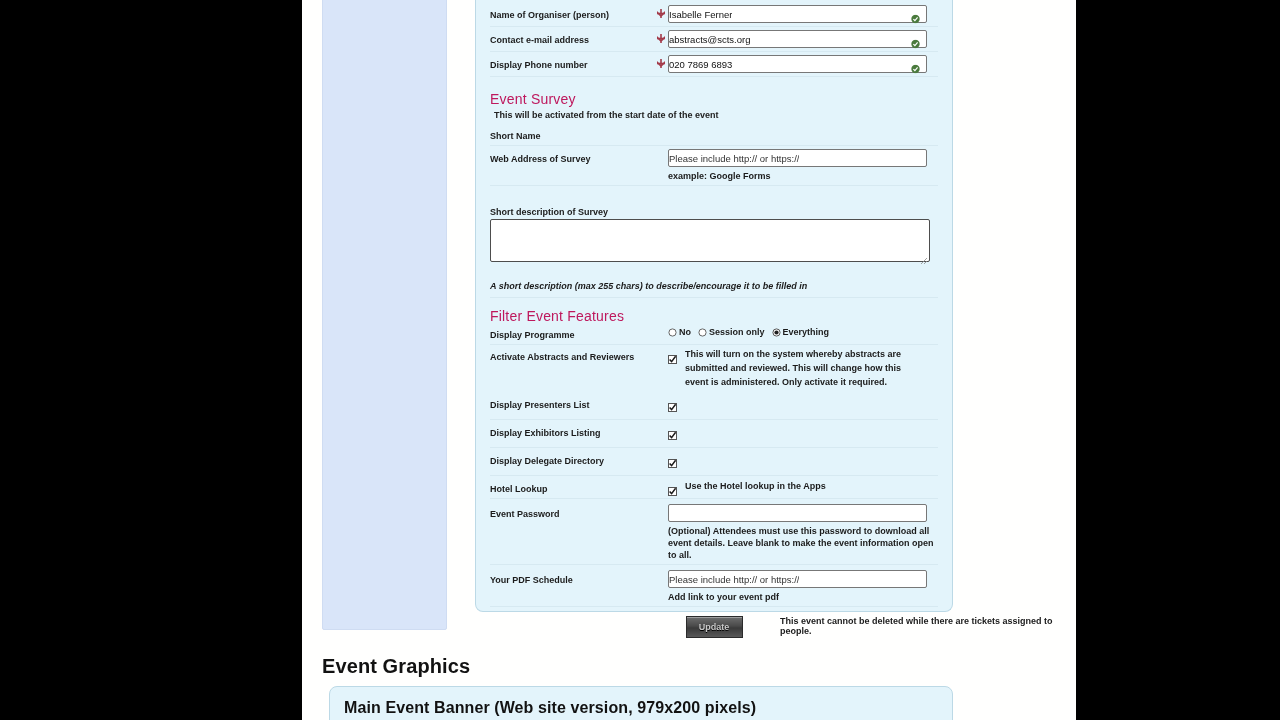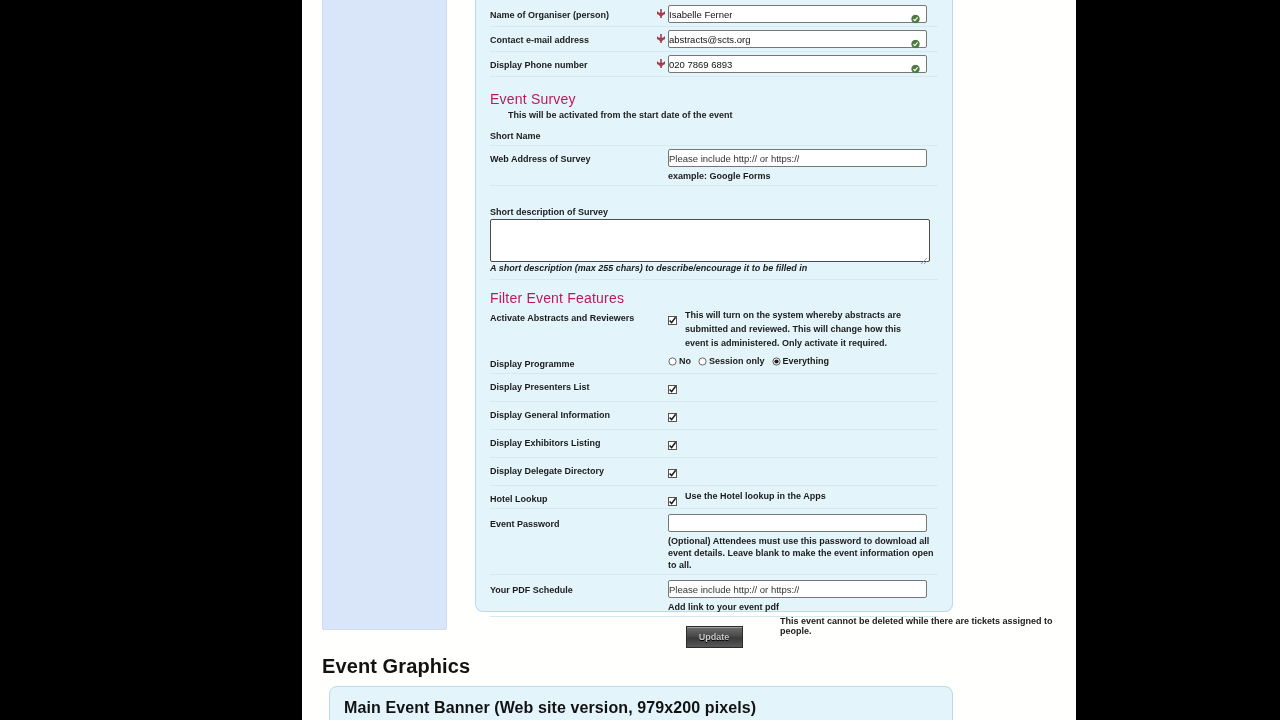--- a/index.html
+++ b/index.html
@@ -67,21 +67,21 @@
     font-weight: 400;
     color: #be185d;
     letter-spacing: .2px;
     margin: 0;
     line-height: 16px;
   }
   .section-sub {
     font-size: 9px;
     font-weight: bold;
     color: #222;
-    margin: 3px 0 0 18px;
+    margin: 3px 0 0 4px;
     line-height: 11px;
   }
 
   
   .row {
     display: flex;
     align-items: flex-start;
     border-bottom: 1px solid #d6e9f1;
     min-height: 14px;
     padding: 3px 0;
@@ -168,21 +168,21 @@
     right: 1px;
     bottom: 1px;
     width: 9px;
     height: 9px;
   }
   .ta-note {
     font-size: 9px;
     font-style: italic;
     font-weight: bold;
     color: #1b1b1b;
-    margin-top: 0;
+    margin-top: 18px;
     padding-bottom: 5px;
     border-bottom: 1px solid #d6e9f1;
     line-height: 12px;
   }
 
   
   .cbwrap { display: flex; align-items: flex-start; }
   .cb {
     width: 9px;
     height: 9px;
@@ -388,35 +388,20 @@
                   </g>
                 </svg>
             </span>
           </div>
           <div class="ta-note">A short description (max 255 chars) to describe/encourage it to be filled in</div>
         </div>
 
         <div style="height:10px"></div>
         <h2 class="section-head">Filter Event Features</h2>
 
-        <div class="row no-line" style="padding-top:2px">
-          <div class="lbl">Activate Abstracts and Reviewers</div>
-          <div class="ctl">
-            <div class="cbwrap">
-              <span class="cb">
-                <svg width="9" height="9" viewBox="0 0 9 9">
-                    <rect x="0.5" y="0.5" width="8" height="8" fill="#fff" stroke="#555"></rect>
-                    <path d="M1.6 4.4 L3.6 6.6 L7.6 1.2" stroke="#1a1a1a" stroke-width="1.5" fill="none"></path>
-                  </svg>
-              </span>
-              <span class="cbtext">This will turn on the system whereby abstracts are submitted and reviewed. This will change how this event is administered. Only activate it required.</span>
-            </div>
-          </div>
-        </div>
-
         <div class="row" style="padding-top:1px">
           <div class="lbl">Display Programme</div>
           <div class="ctl">
             <div class="radios">
               <span class="radio-item">
                 <span class="rb">
                   <svg width="9" height="9" viewBox="0 0 9 9">
                       <circle cx="4.5" cy="4.5" r="3.6" fill="#fff" stroke="#666"></circle>
                     </svg>
                 </span>
@@ -436,70 +421,74 @@
                       <circle cx="4.5" cy="4.5" r="3.6" fill="#fff" stroke="#555"></circle>
                       <circle cx="4.5" cy="4.5" r="2.1" fill="#1f1f1f"></circle>
                     </svg>
                 </span>
                 <span>Everything</span>
               </span>
             </div>
           </div>
         </div>
 
+        <div class="row no-line" style="padding-top:2px">
+          <div class="lbl">Activate Abstracts and Reviewers</div>
+          <div class="ctl">
+            <div class="cbwrap">
+              <span class="cb">
+                <svg width="9" height="9" viewBox="0 0 9 9">
+                    <rect x="0.5" y="0.5" width="8" height="8" fill="#fff" stroke="#555"></rect>
+                    <path d="M1.6 4.4 L3.6 6.6 L7.6 1.2" stroke="#1a1a1a" stroke-width="1.5" fill="none"></path>
+                  </svg>
+              </span>
+              <span class="cbtext">This will turn on the system whereby abstracts are submitted and reviewed. This will change how this event is administered. Only activate it required.</span>
+            </div>
+          </div>
+        </div>
+
         <div class="row">
           <div class="lbl">Display Presenters List</div>
           <div class="ctl">
             <span class="cb" style="display:inline-block">
               <svg width="9" height="9" viewBox="0 0 9 9">
                   <rect x="0.5" y="0.5" width="8" height="8" fill="#fff" stroke="#555"></rect>
                   <path d="M1.6 4.4 L3.6 6.6 L7.6 1.2" stroke="#1a1a1a" stroke-width="1.5" fill="none"></path>
                 </svg>
             </span>
           </div>
         </div>
 
 
-        <div class="row">
-          <div class="lbl">Display General Information</div>
+
+        <div class="row">
+          <div class="lbl">Display Exhibitors Listing</div>
           <div class="ctl">
             <span class="cb" style="display:inline-block">
               <svg width="9" height="9" viewBox="0 0 9 9">
                   <rect x="0.5" y="0.5" width="8" height="8" fill="#fff" stroke="#555"></rect>
                   <path d="M1.6 4.4 L3.6 6.6 L7.6 1.2" stroke="#1a1a1a" stroke-width="1.5" fill="none"></path>
                 </svg>
             </span>
           </div>
         </div>
 
         <div class="row">
-          <div class="lbl">Display Exhibitors Listing</div>
+          <div class="lbl">Display Delegate Directory</div>
           <div class="ctl">
             <span class="cb" style="display:inline-block">
               <svg width="9" height="9" viewBox="0 0 9 9">
                   <rect x="0.5" y="0.5" width="8" height="8" fill="#fff" stroke="#555"></rect>
                   <path d="M1.6 4.4 L3.6 6.6 L7.6 1.2" stroke="#1a1a1a" stroke-width="1.5" fill="none"></path>
                 </svg>
             </span>
           </div>
         </div>
 
         <div class="row">
-          <div class="lbl">Display Delegate Directory</div>
-          <div class="ctl">
-            <span class="cb" style="display:inline-block">
-              <svg width="9" height="9" viewBox="0 0 9 9">
-                  <rect x="0.5" y="0.5" width="8" height="8" fill="#fff" stroke="#555"></rect>
-                  <path d="M1.6 4.4 L3.6 6.6 L7.6 1.2" stroke="#1a1a1a" stroke-width="1.5" fill="none"></path>
-                </svg>
-            </span>
-          </div>
-        </div>
-
-        <div class="row">
           <div class="lbl">Hotel Lookup</div>
           <div class="ctl">
             <div class="cbwrap">
               <span class="cb">
                 <svg width="9" height="9" viewBox="0 0 9 9">
                     <rect x="0.5" y="0.5" width="8" height="8" fill="#fff" stroke="#555"></rect>
                     <path d="M1.6 4.4 L3.6 6.6 L7.6 1.2" stroke="#1a1a1a" stroke-width="1.5" fill="none"></path>
                   </svg>
               </span>
               <span class="cbtext">Use the Hotel lookup in the Apps</span>

